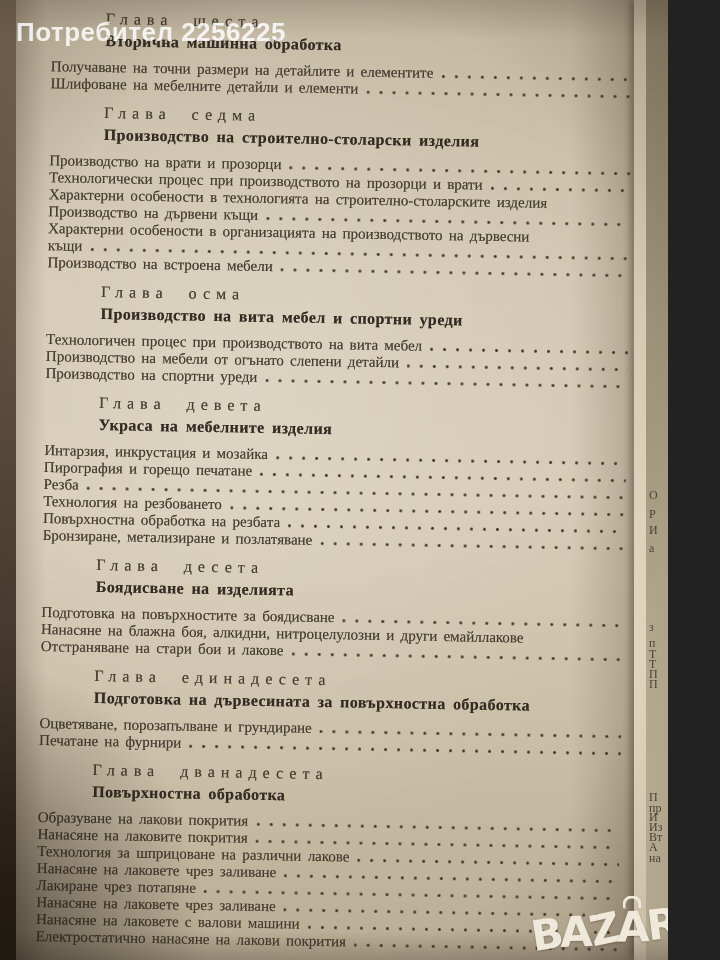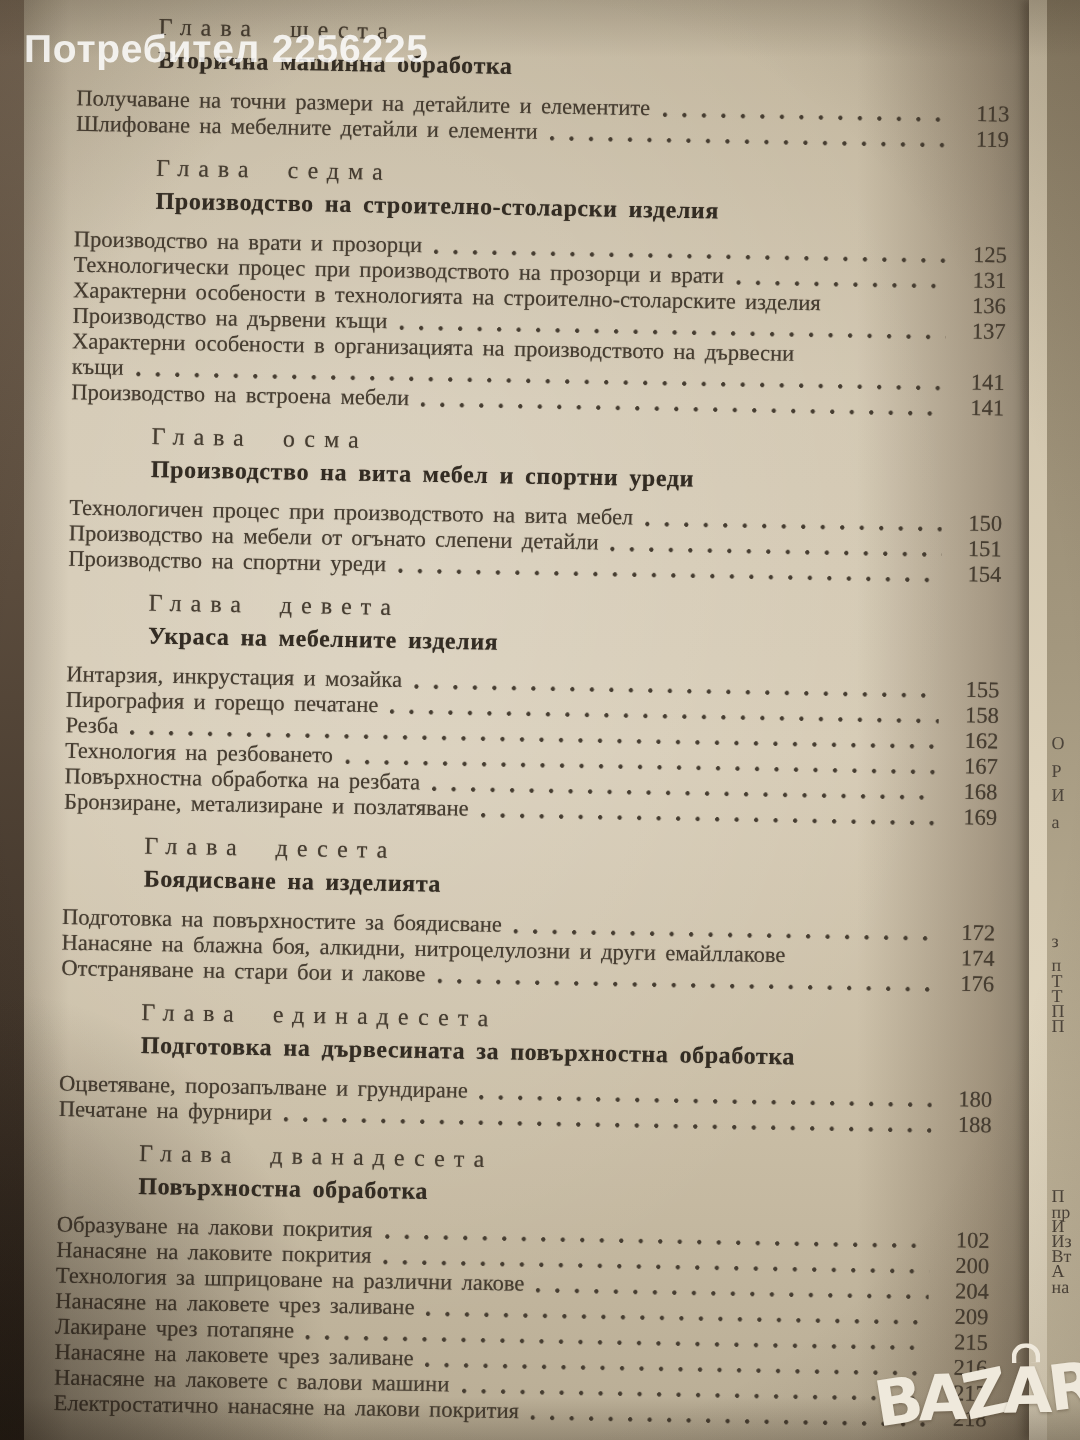--- a/index.html
+++ b/index.html
@@ -5,21 +5,21 @@
   :root{
     --paper:#d2c7b1;
     --paper-dark:#b9ad95;
     --ink:#463d31;
     --ink-bold:#332c23;
     --wm:rgba(255,255,255,0.83);
     --logo:#efe9dc;
   }
   html,body{margin:0;padding:0;background:#222;}
   .photo{
-    position:relative;width:720px;height:960px;overflow:hidden;
+    position:relative;width:668px;height:960px;overflow:hidden;
     background:#3b3128;
     font-family:"Liberation Serif","DejaVu Serif",serif;
   }
   
   .left-edge{
     position:absolute;left:0;top:0;width:16px;height:100%;
     background:linear-gradient(to bottom,#7a6a58,#5b4c3d 40%,#3a2f25 80%,#241d16);
   }
   
   .paper{

